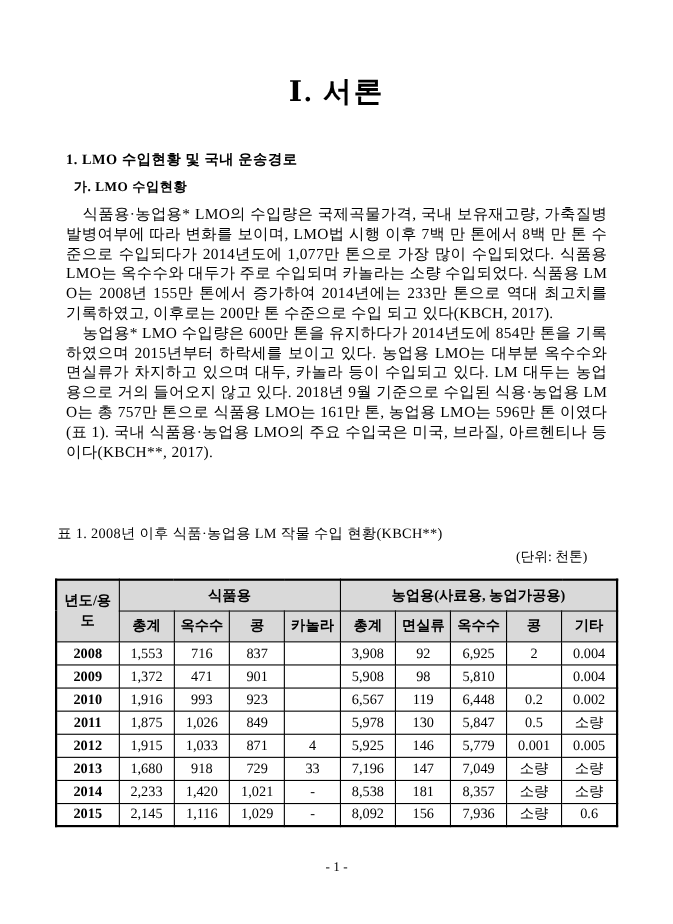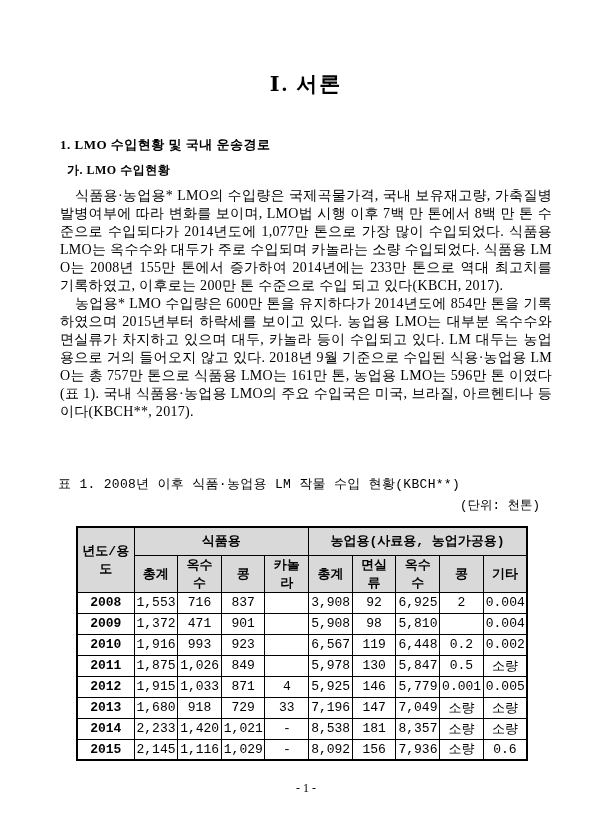--- a/index.html
+++ b/index.html
@@ -10,21 +10,21 @@
     height: 840px;
     margin: 0 auto;
     background: #ffffff;
     color: #000000;
     font-family: "Liberation Serif", "DejaVu Serif", serif;
     padding: 70px 60px 0 60px;
     overflow: hidden;
   }
   .doc-title {
     text-align: center;
-    font-size: 21px;
+    font-size: 26px;
     font-weight: bold;
     letter-spacing: 2px;
     line-height: 28px;
     margin-bottom: 38px;
   }
   .section-heading {
     font-size: 13px;
     font-weight: bold;
     line-height: 17px;
     margin-bottom: 9px;
@@ -42,38 +42,37 @@
     font-size: 14px;
     line-height: 18px;
     text-align: justify;
     text-indent: 15px;
     word-break: break-all;
     letter-spacing: 0.3px;
   }
   .table-section {
     position: absolute;
     top: 476px;
-    left: 56px;
+    left: 50px;
     width: 492px;
-    font-family: Liberation Mono, monospace;
   }
   .table-caption {
     font-size: 13px;
     line-height: 17px;
     padding-left: 2px;
     letter-spacing: 0.3px;
   }
   .unit-label {
     font-size: 12.5px;
     line-height: 16px;
     text-align: right;
     margin: 5px 8px 12px 0;
   }
   table.lm-table {
-    width: 452px;
+    width: 512px;
     margin: 0 auto;
     border-collapse: collapse;
     table-layout: fixed;
     border: 2px solid #000;
   }
   table.lm-table th, table.lm-table td {
     border: 1px solid #000;
     text-align: center;
     vertical-align: middle;
     font-size: 13px;

